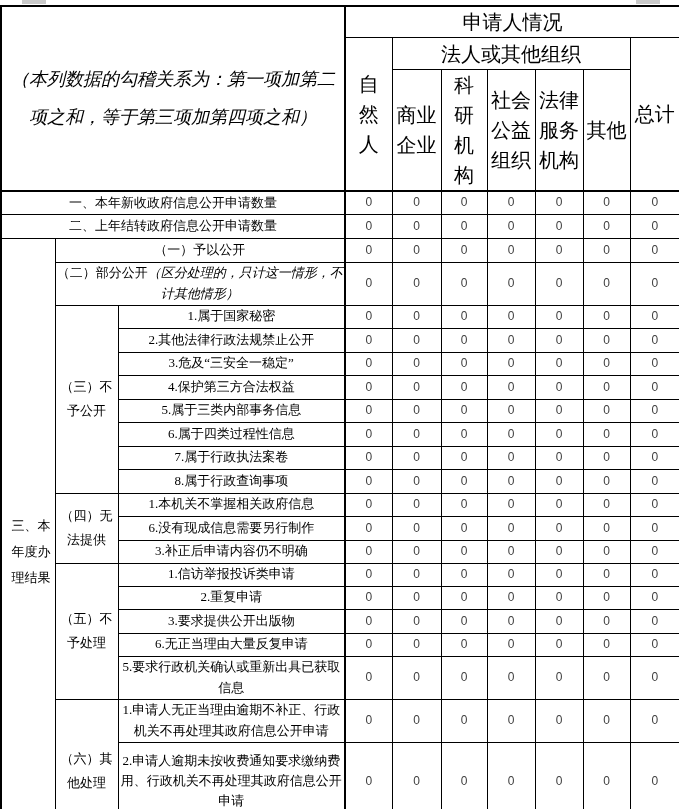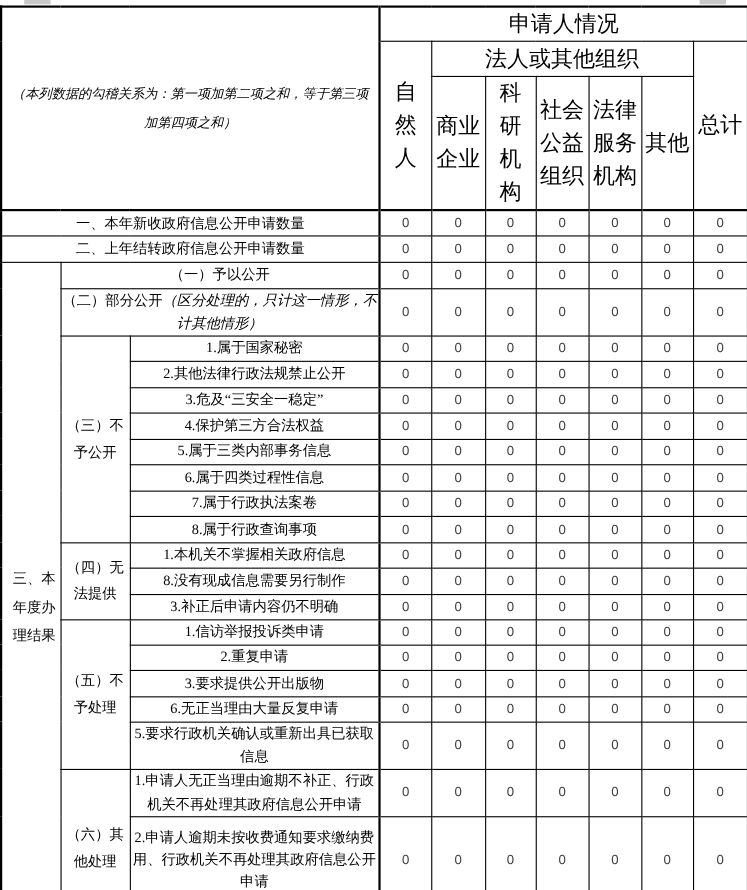--- a/index.html
+++ b/index.html
@@ -7,21 +7,21 @@
         font-family:"Liberation Serif","DejaVu Serif",serif;}
   .frag{position:absolute;top:0;height:4px;width:24px;background:#c9c9c9;}
   .frag-left{left:22px;}
   .frag-right{left:636px;}
   table.report{border-collapse:collapse;table-layout:fixed;width:679px;margin-top:5px;
         border:2px solid #000;}
   td{border:1px solid #000;text-align:center;vertical-align:middle;
      padding:0 3px;font-size:13px;color:#000;line-height:1.55;overflow:hidden;
      word-break:break-all;}
   td.hd{font-size:20px;line-height:1.5;}
-  td.note{font-style:italic;font-size:12px;line-height:2.1;padding:0 8px;font-family:Liberation Serif, serif;}
+  td.note{font-style:italic;font-size:18px;line-height:2.1;padding:0 8px;font-family:Liberation Serif, serif;}
   td.sec{line-height:2.0;padding:0 4px;text-align:right;}
   td.subsec{line-height:1.85;padding:0 4px;}
   td.lbl{padding:0 0;}
   td.v{font-family:"Liberation Sans","DejaVu Sans",sans-serif;font-size:12px;
        color:#404040;padding:0;}
   td.vl{border-left:2px solid #000;}
   tr.thick td{border-top:2px solid #000;}
   .inote{font-style:italic;text-align:right;}
   
   .rh25{height:25px}.rh32{height:32px}.rh43h{height:43px}
@@ -195,21 +195,21 @@
         <td class="lbl">1.本机关不掌握相关政府信息</td>
         <td class="v vl">0</td>
           <td class="v">0</td>
           <td class="v">0</td>
           <td class="v">0</td>
           <td class="v">0</td>
           <td class="v">0</td>
           <td class="v">0</td>
       </tr>
       <tr class="rh24">
-        <td class="lbl">8.没有现成信息需要另行制作</td>
+        <td class="lbl">6.没有现成信息需要另行制作</td>
         <td class="v vl">0</td>
           <td class="v">0</td>
           <td class="v">0</td>
           <td class="v">0</td>
           <td class="v">0</td>
           <td class="v">0</td>
           <td class="v">0</td>
       </tr>
       <tr class="rh23">
         <td class="lbl">3.补正后申请内容仍不明确</td>

